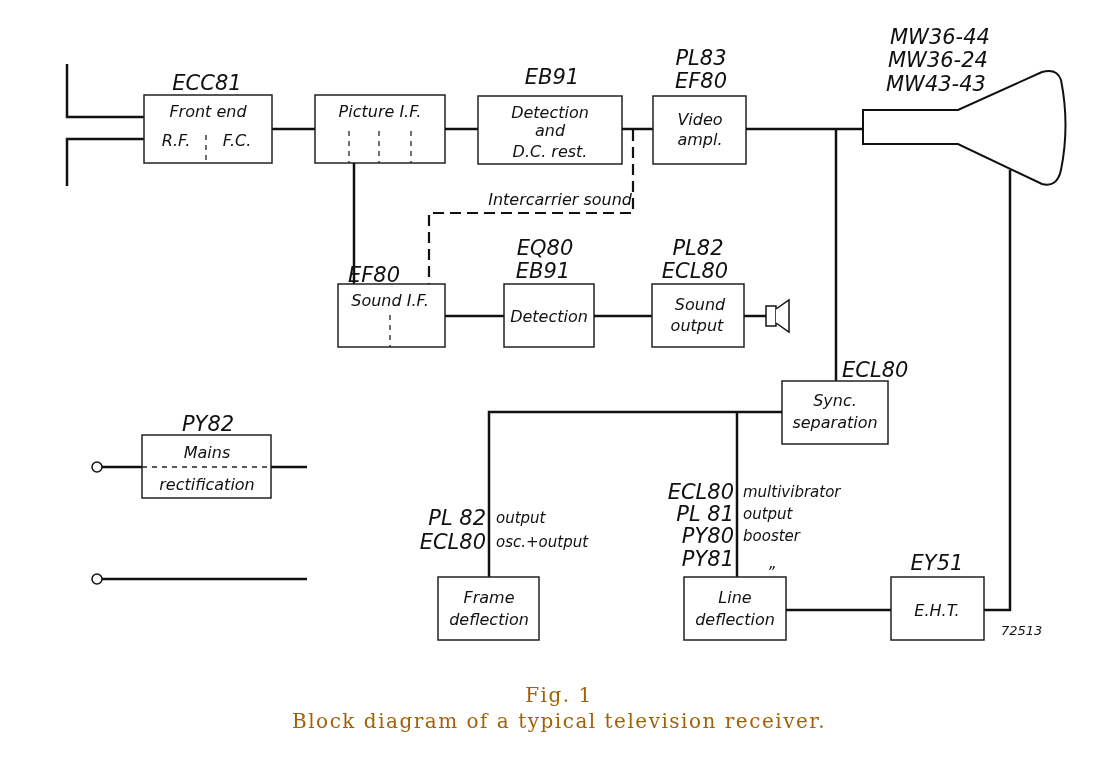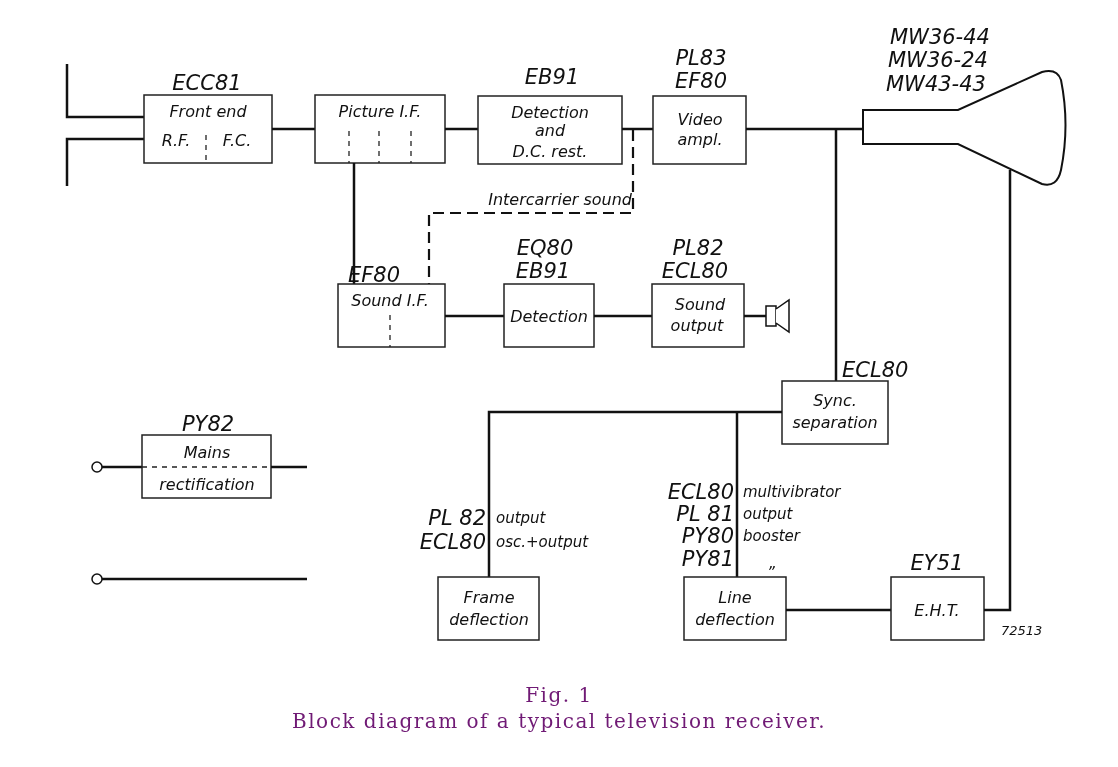--- a/index.html
+++ b/index.html
@@ -3,21 +3,21 @@
   <meta charset="utf-8">
   <style>
     html, body { margin: 0; padding: 0; background: #ffffff; }
     body { width: 1118px; height: 767px; overflow: hidden; position: relative; }
     #diagram { position: absolute; left: 0; top: 0; width: 1118px; height: 767px; }
     .lbl { font-family: "DejaVu Sans", sans-serif; font-style: italic; fill: #111; }
     .tube { font-size: 21px; }
     .box-text { font-size: 16px; }
     .small { font-size: 15px; }
     .caption { position: absolute; left: 0; width: 1118px; text-align: center;
-      font-family: "DejaVu Serif", serif; color: #701a75; font-size: 20px; letter-spacing: 1.5px; }
+      font-family: "DejaVu Serif", serif; color: #a16207; font-size: 20px; letter-spacing: 1.5px; }
     #fig-label { top: 683px; }
     #fig-desc { top: 709px; }
     .ln { stroke: #111; stroke-width: 2.5; fill: none; }
     .bx { stroke: #222; stroke-width: 1.5; fill: #fff; }
     .dash { stroke: #222; stroke-width: 1.3; fill: none; stroke-dasharray: 5 5; }
     .bigdash { stroke: #111; stroke-width: 2.2; fill: none; stroke-dasharray: 11 6; }
   </style>
 </head>
 <body>
 

